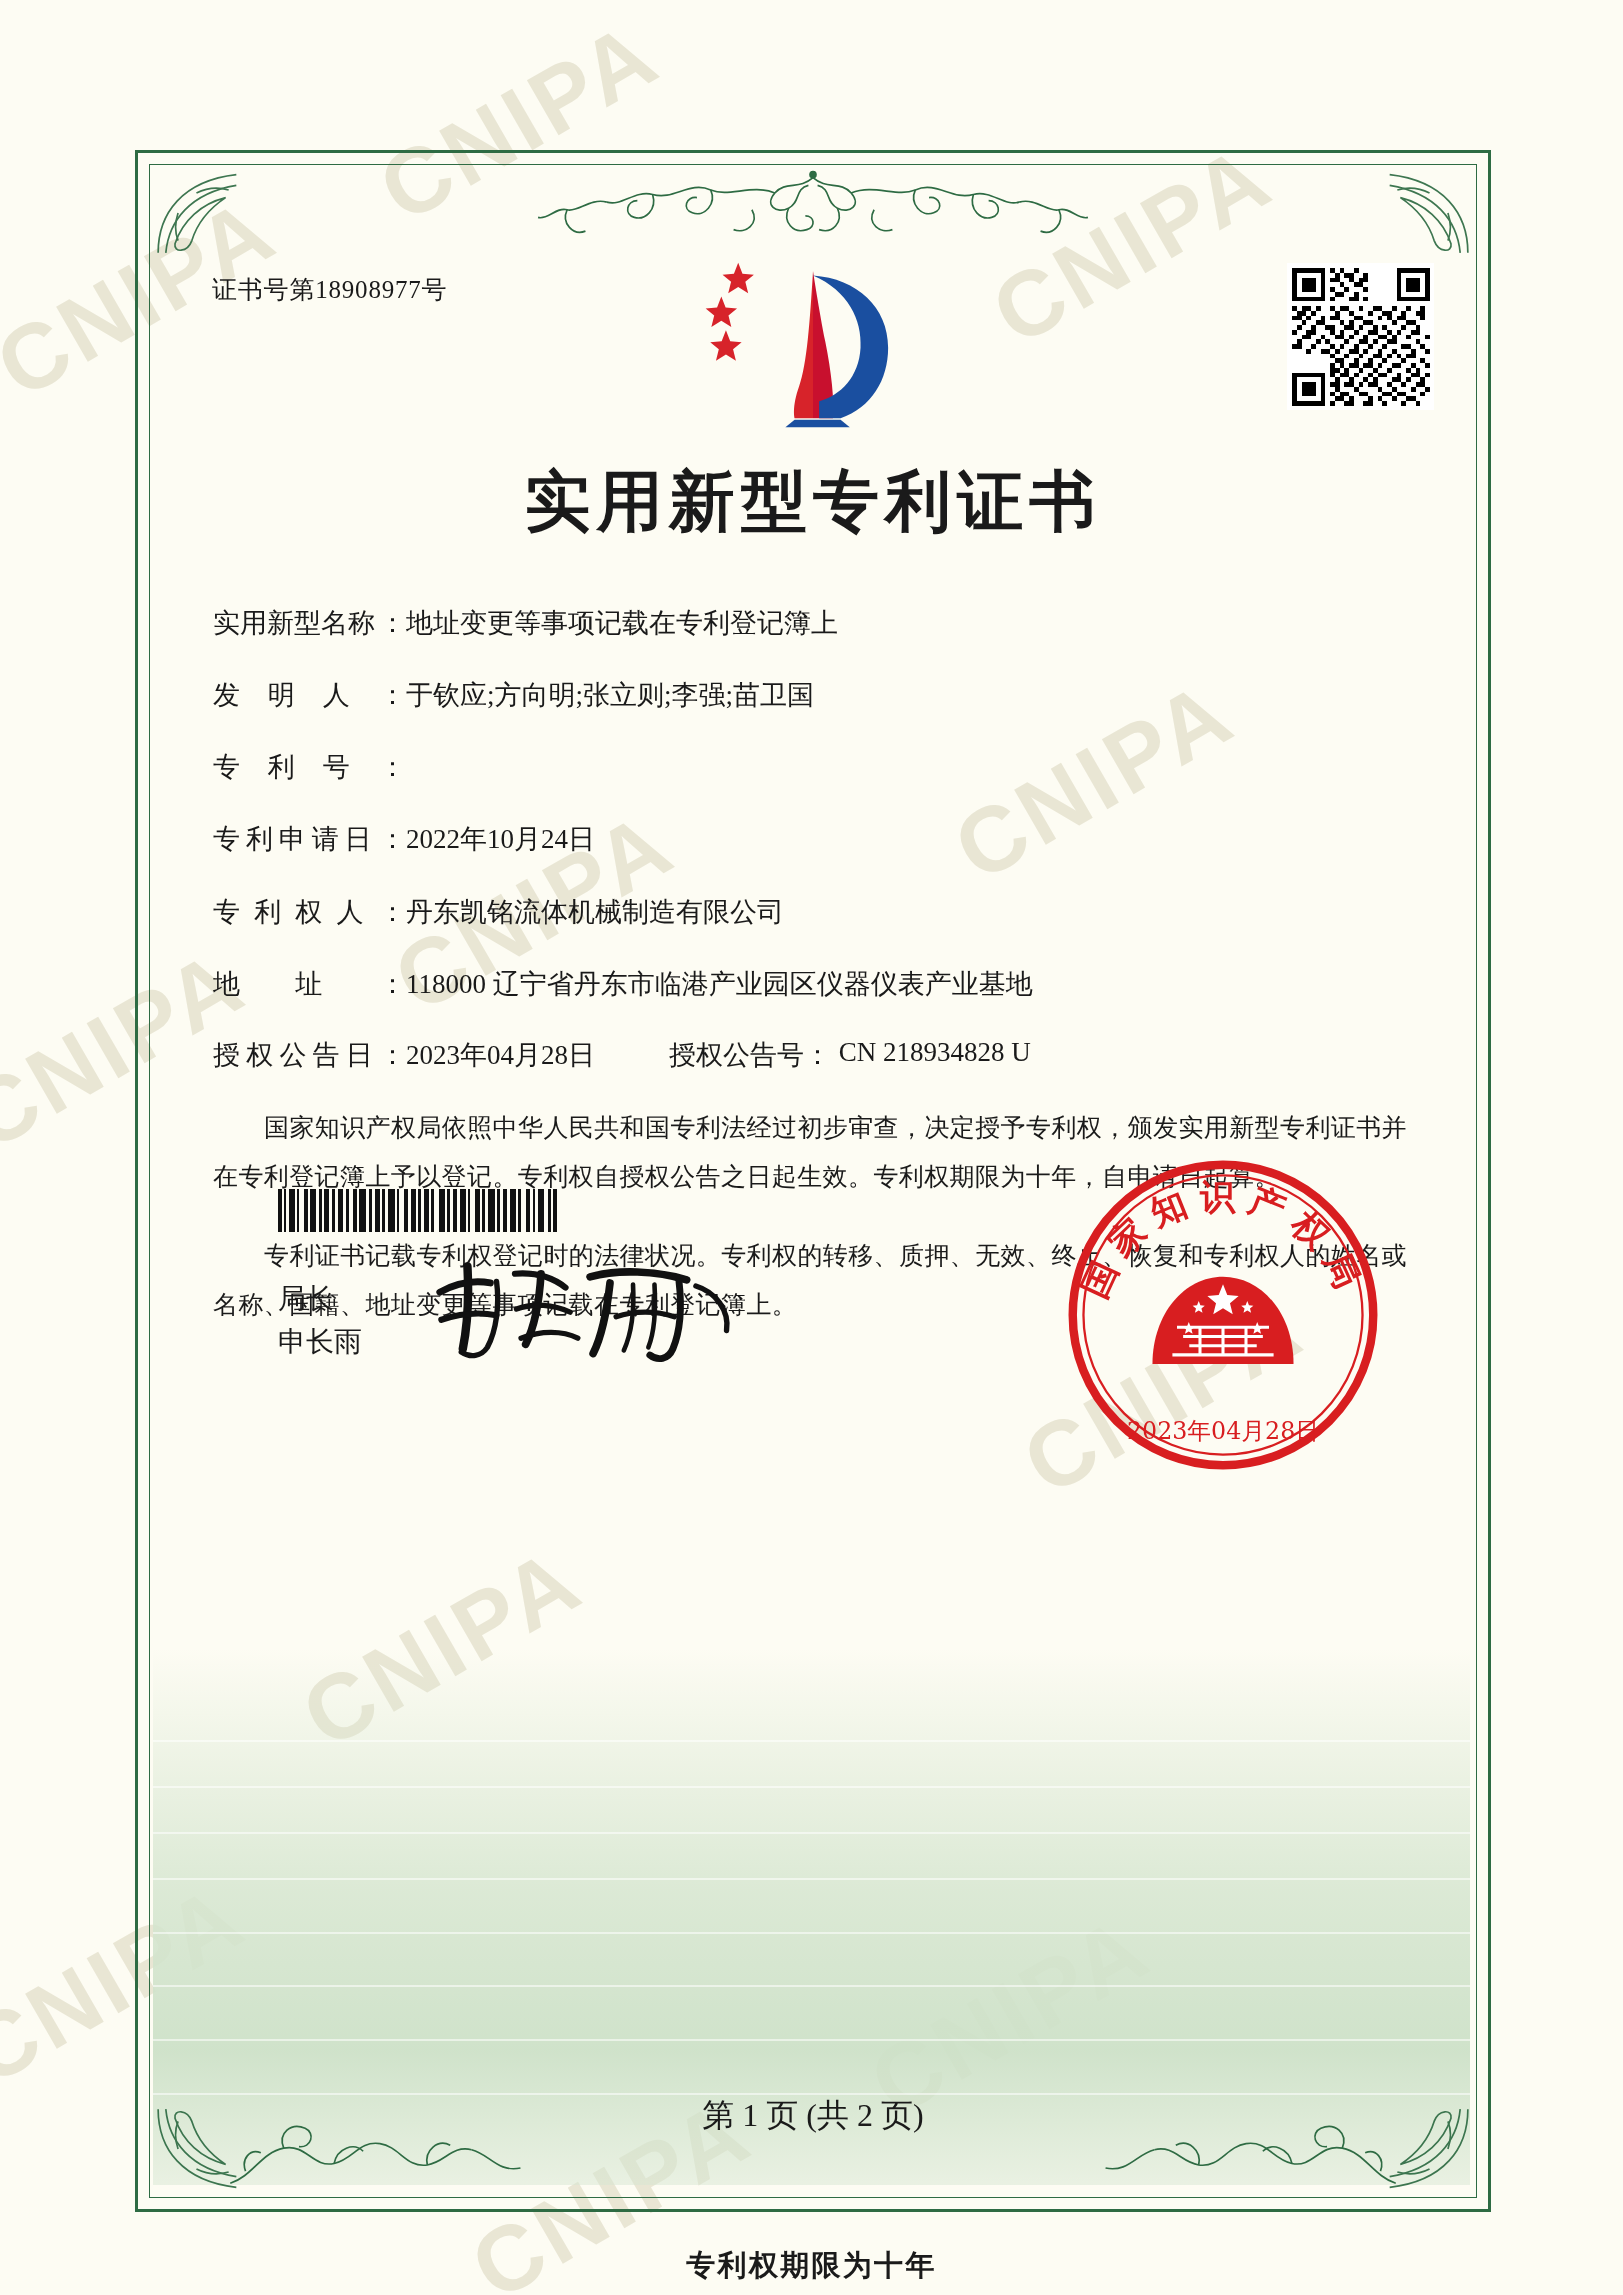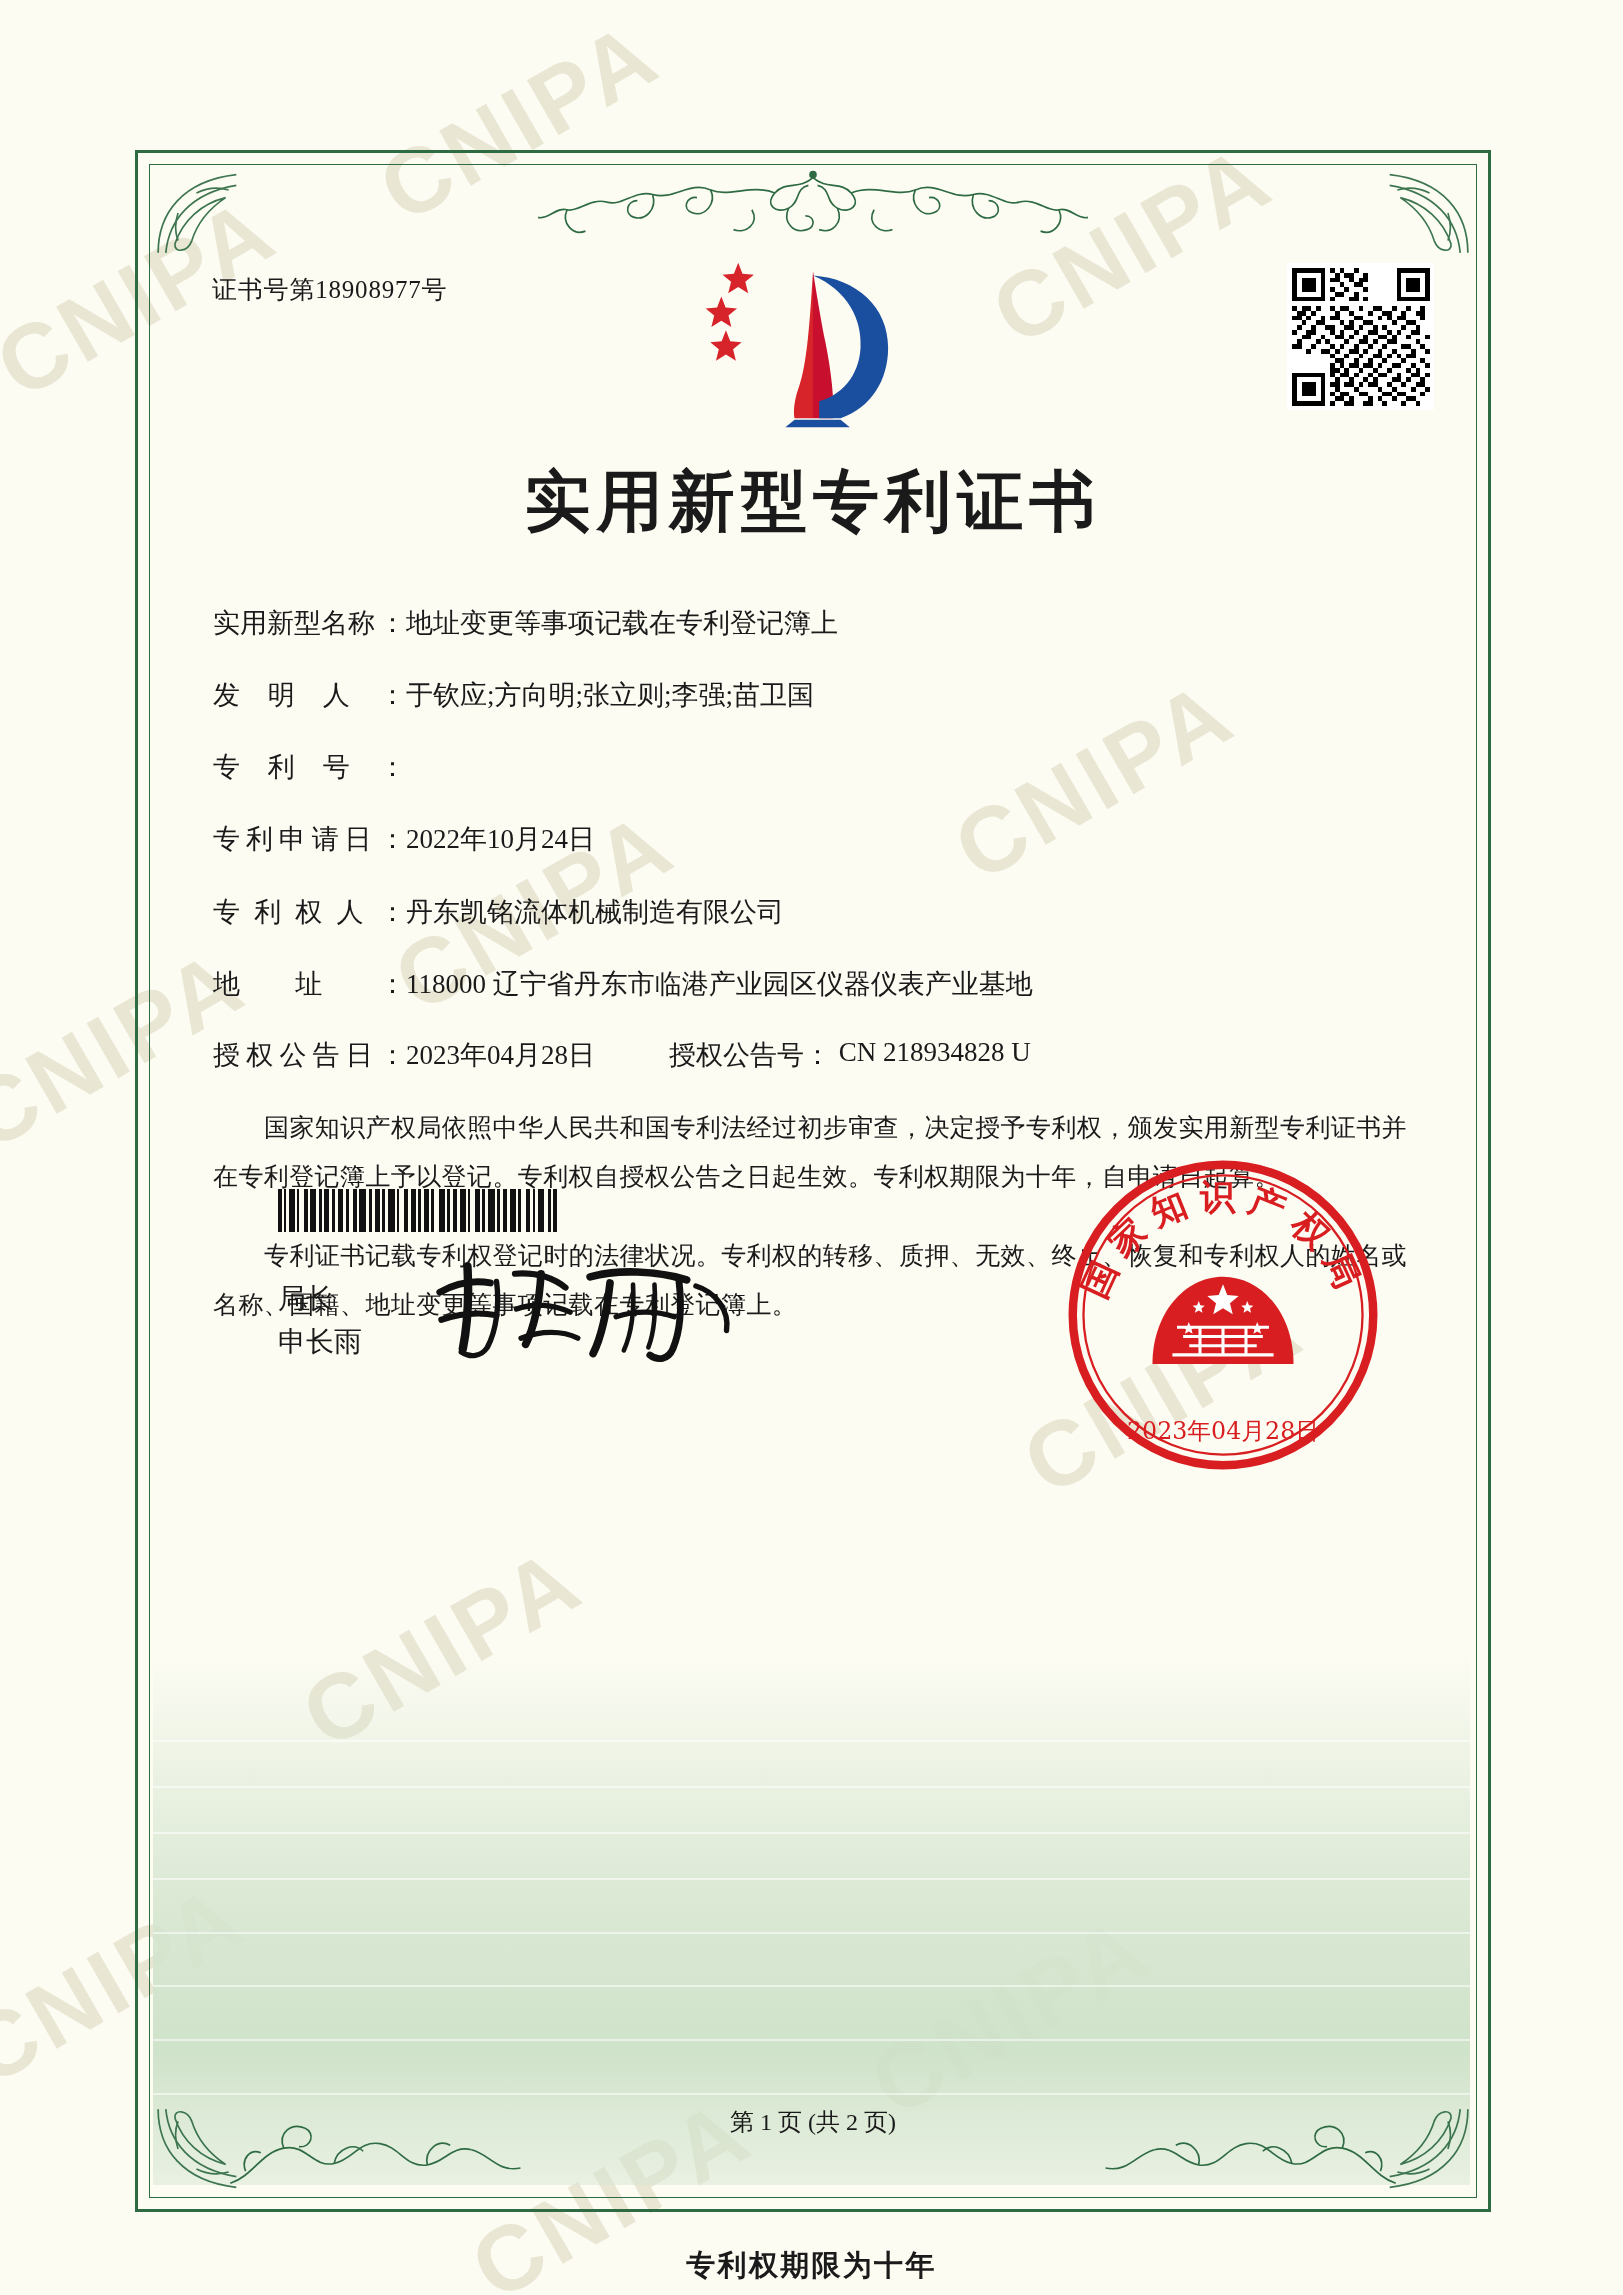--- a/index.html
+++ b/index.html
@@ -245,21 +245,21 @@
     top: 1004px;
     width: 322px;
     height: 322px;
   }
 
   .page-num {
     position: absolute;
     left: 0; right: 0;
     bottom: 74px;
     text-align: center;
-    font-size: 24px;
+    font-size: 32px;
   }
 
   .footer-note {
     position: absolute;
     left: 0; right: 0;
     top: 2246px;
     text-align: center;
     font-size: 29px;
     letter-spacing: 2.3px;
     font-weight: bold;

